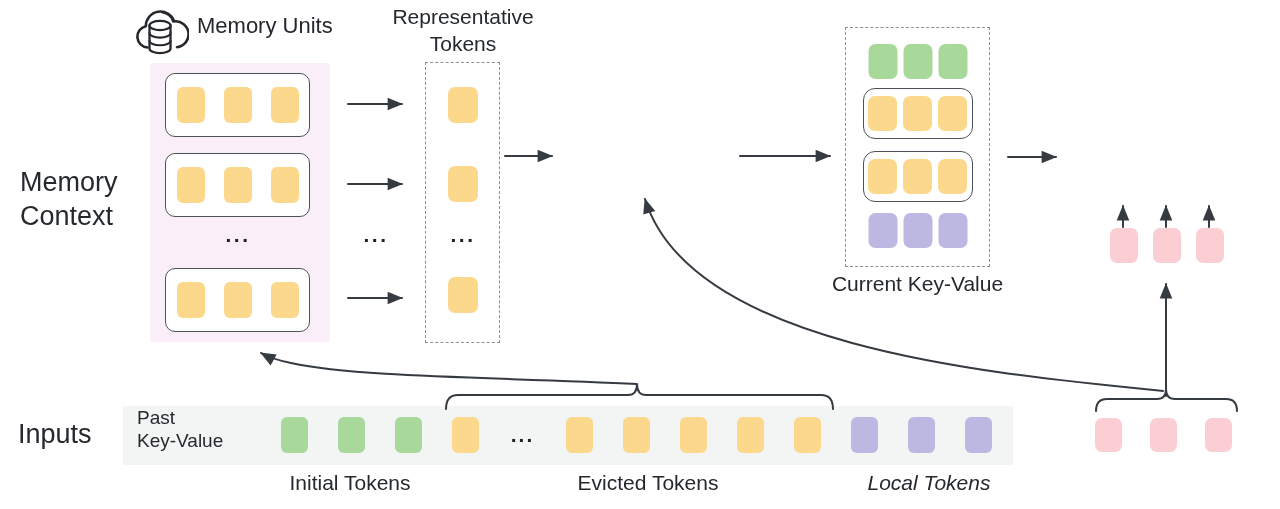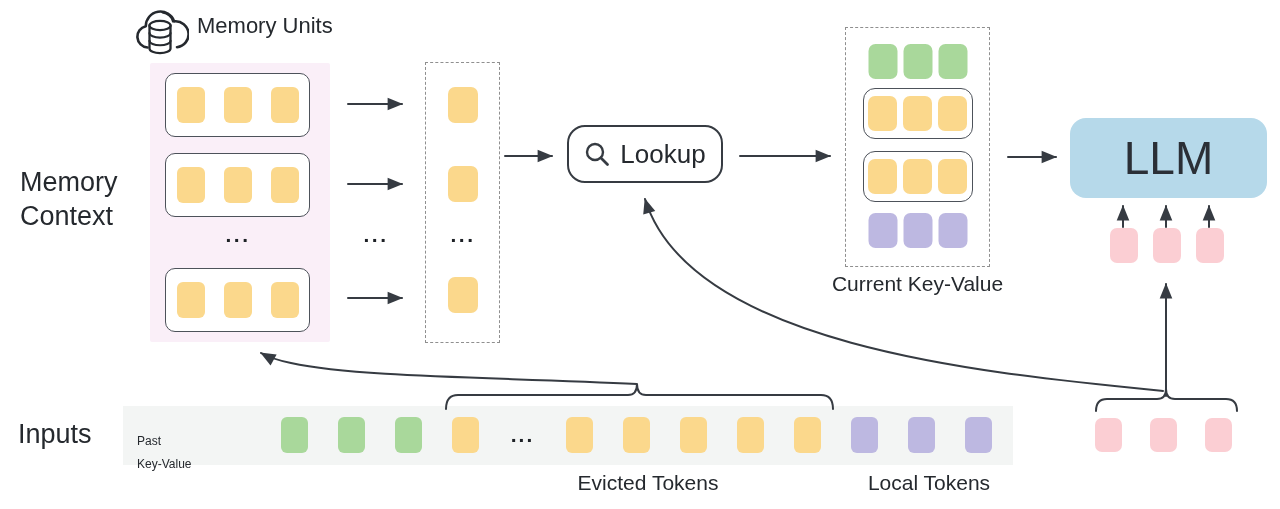--- a/index.html
+++ b/index.html
@@ -7,22 +7,22 @@
           font-family:"Liberation Sans",sans-serif;color:#25292e;border-radius:16px;}
   .abs{position:absolute;}
   
   .mu-label{left:197px;top:13px;font-size:22px;}
   .rep-label{left:385px;top:3px;width:156px;text-align:center;font-size:21px;line-height:27px;}
   .cm-label{left:20px;top:165px;font-size:27px;line-height:34px;}
   .inputs-label{left:18px;top:419px;font-size:27px;}
   .cache-label{left:820px;top:270px;width:195px;text-align:center;font-size:21px;line-height:27px;}
   .cur-label{left:1063px;top:471px;width:205px;text-align:center;font-size:21px;}
   .strip-label{top:471px;width:200px;text-align:center;font-size:21px;}
-  .lab-initial{left:250px;} .lab-evicted{left:548px;} .lab-local{left:829px;}
-  .past-label{left:137px;top:430px;font-size:12px;line-height:23px;}
+  .lab-initial{left:250px;} .lab-evicted{left:548px;} .lab-local{left:829px;font-style:italic;}
+  .past-label{left:137px;top:406px;font-size:19px;line-height:23px;}
   
   .memory-panel{left:150px;top:63px;width:180px;height:279px;border-radius:2px;}
   .unit{left:165px;width:145px;height:64px;background:#fff;border:1.5px solid #4d525a;border-radius:10px;
         display:flex;align-items:center;padding-left:11px;gap:19px;box-sizing:border-box;}
   .unit1{top:73px;} .unit2{top:153px;} .unit3{top:268px;}
   .rep-box{left:425px;top:62px;width:75px;height:281px;border:1.5px dashed #8f8f8f;box-sizing:border-box;}
   .rep-slot{left:448px;display:flex;}
   .rt1{top:87px;} .rt2{top:166px;} .rt3{top:277px;}
   .lookup{left:567px;top:125px;width:156px;height:58px;background:#fff;border:2px solid #363b42;border-radius:18px;
           display:flex;align-items:center;justify-content:center;gap:9px;font-size:26px;box-sizing:border-box;}
@@ -67,20 +67,24 @@
       <g stroke="#25292e" stroke-width="2.3" stroke-linecap="round">
         <path d="M18.5 23.5 v23 a10.5 4.6 0 0 0 21 0 v-23" fill="#ffffff"></path>
         <ellipse cx="29" cy="23.5" rx="10.5" ry="4.6" fill="#ffffff"></ellipse>
         <path d="M18.5 31 a10.5 4.6 0 0 0 21 0" fill="none" stroke-width="2.1"></path>
         <path d="M18.5 38.7 a10.5 4.6 0 0 0 21 0" fill="none" stroke-width="2.1"></path>
       </g>
     </svg>
   </span>
 
   <div class="abs mu-label">Memory Units</div>
+  <div class="abs rep-label">
+    <div>Representative</div>
+    <div>Tokens</div>
+  </div>
   <div class="abs cm-label">
     <div>Memory</div>
     <div>Context</div>
   </div>
   <div class="abs inputs-label">Inputs</div>
 
   <div class="abs memory-panel" style="background: rgb(250, 239, 248);"></div>
   <div class="abs unit unit1">
       <span class="token" style="background: rgb(251, 216, 140);"></span>
       <span class="token" style="background: rgb(251, 216, 140);"></span>
@@ -104,29 +108,20 @@
       <span class="token" style="background: rgb(251, 216, 140);"></span>
     </div>
   <div class="abs rep-slot rt2">
       <span class="token" style="background: rgb(251, 216, 140);"></span>
     </div>
   <div class="abs rep-slot rt3">
       <span class="token" style="background: rgb(251, 216, 140);"></span>
     </div>
   <div class="abs dots rep-dots">...</div>
 
-  <div class="abs lookup">
-    <span style="display:flex;">
-      <svg width="27" height="27" viewBox="0 0 27 27">
-        <circle cx="11" cy="11" r="8" fill="none" stroke="#363b42" stroke-width="2.4"></circle>
-        <line x1="17" y1="17" x2="23.5" y2="23.5" stroke="#363b42" stroke-width="2.8" stroke-linecap="round"></line>
-      </svg>
-    </span>
-    <span>Lookup</span>
-  </div>
 
   <div class="abs cache-box">
     <div class="abs cache-row cr1">
         <span class="token" style="background: rgb(169, 216, 155);"></span>
         <span class="token" style="background: rgb(169, 216, 155);"></span>
         <span class="token" style="background: rgb(169, 216, 155);"></span>
       </div>
     <div class="abs cache-unit cu1">
         <span class="token" style="background: rgb(251, 216, 140);"></span>
         <span class="token" style="background: rgb(251, 216, 140);"></span>
@@ -140,23 +135,20 @@
     <div class="abs cache-row cr4">
         <span class="token" style="background: rgb(189, 184, 225);"></span>
         <span class="token" style="background: rgb(189, 184, 225);"></span>
         <span class="token" style="background: rgb(189, 184, 225);"></span>
       </div>
   </div>
   <div class="abs cache-label">
     <div>Current Key-Value</div>
   </div>
 
-  <div class="abs llm" style="background: rgb(182, 217, 234);">
-    <span>LLM</span>
-  </div>
   <div class="abs llm-in">
       <span class="token" style="background: rgb(251, 206, 211);"></span>
       <span class="token" style="background: rgb(251, 206, 211);"></span>
       <span class="token" style="background: rgb(251, 206, 211);"></span>
     </div>
 
   <div class="abs strip" style="background: rgb(243, 245, 244);"></div>
   <div class="abs past-label">
     <div>Past</div>
     <div>Key-Value</div>
@@ -169,20 +161,21 @@
       <span class="dots">...</span>
       <span class="token" style="background: rgb(251, 216, 140);"></span>
       <span class="token" style="background: rgb(251, 216, 140);"></span>
       <span class="token" style="background: rgb(251, 216, 140);"></span>
       <span class="token" style="background: rgb(251, 216, 140);"></span>
       <span class="token" style="background: rgb(251, 216, 140);"></span>
       <span class="token" style="background: rgb(189, 184, 225);"></span>
       <span class="token" style="background: rgb(189, 184, 225);"></span>
       <span class="token" style="background: rgb(189, 184, 225);"></span>
     </div>
+  <div class="abs strip-label lab-initial">Initial Tokens</div>
   <div class="abs strip-label lab-evicted">Evicted Tokens</div>
   <div class="abs strip-label lab-local">Local Tokens</div>
 
   <div class="abs cur">
       <span class="token" style="background: rgb(251, 206, 211);"></span>
       <span class="token" style="background: rgb(251, 206, 211);"></span>
       <span class="token" style="background: rgb(251, 206, 211);"></span>
     </div>
 
   <svg class="overlay" width="1280" height="509" viewBox="0 0 1280 509">

